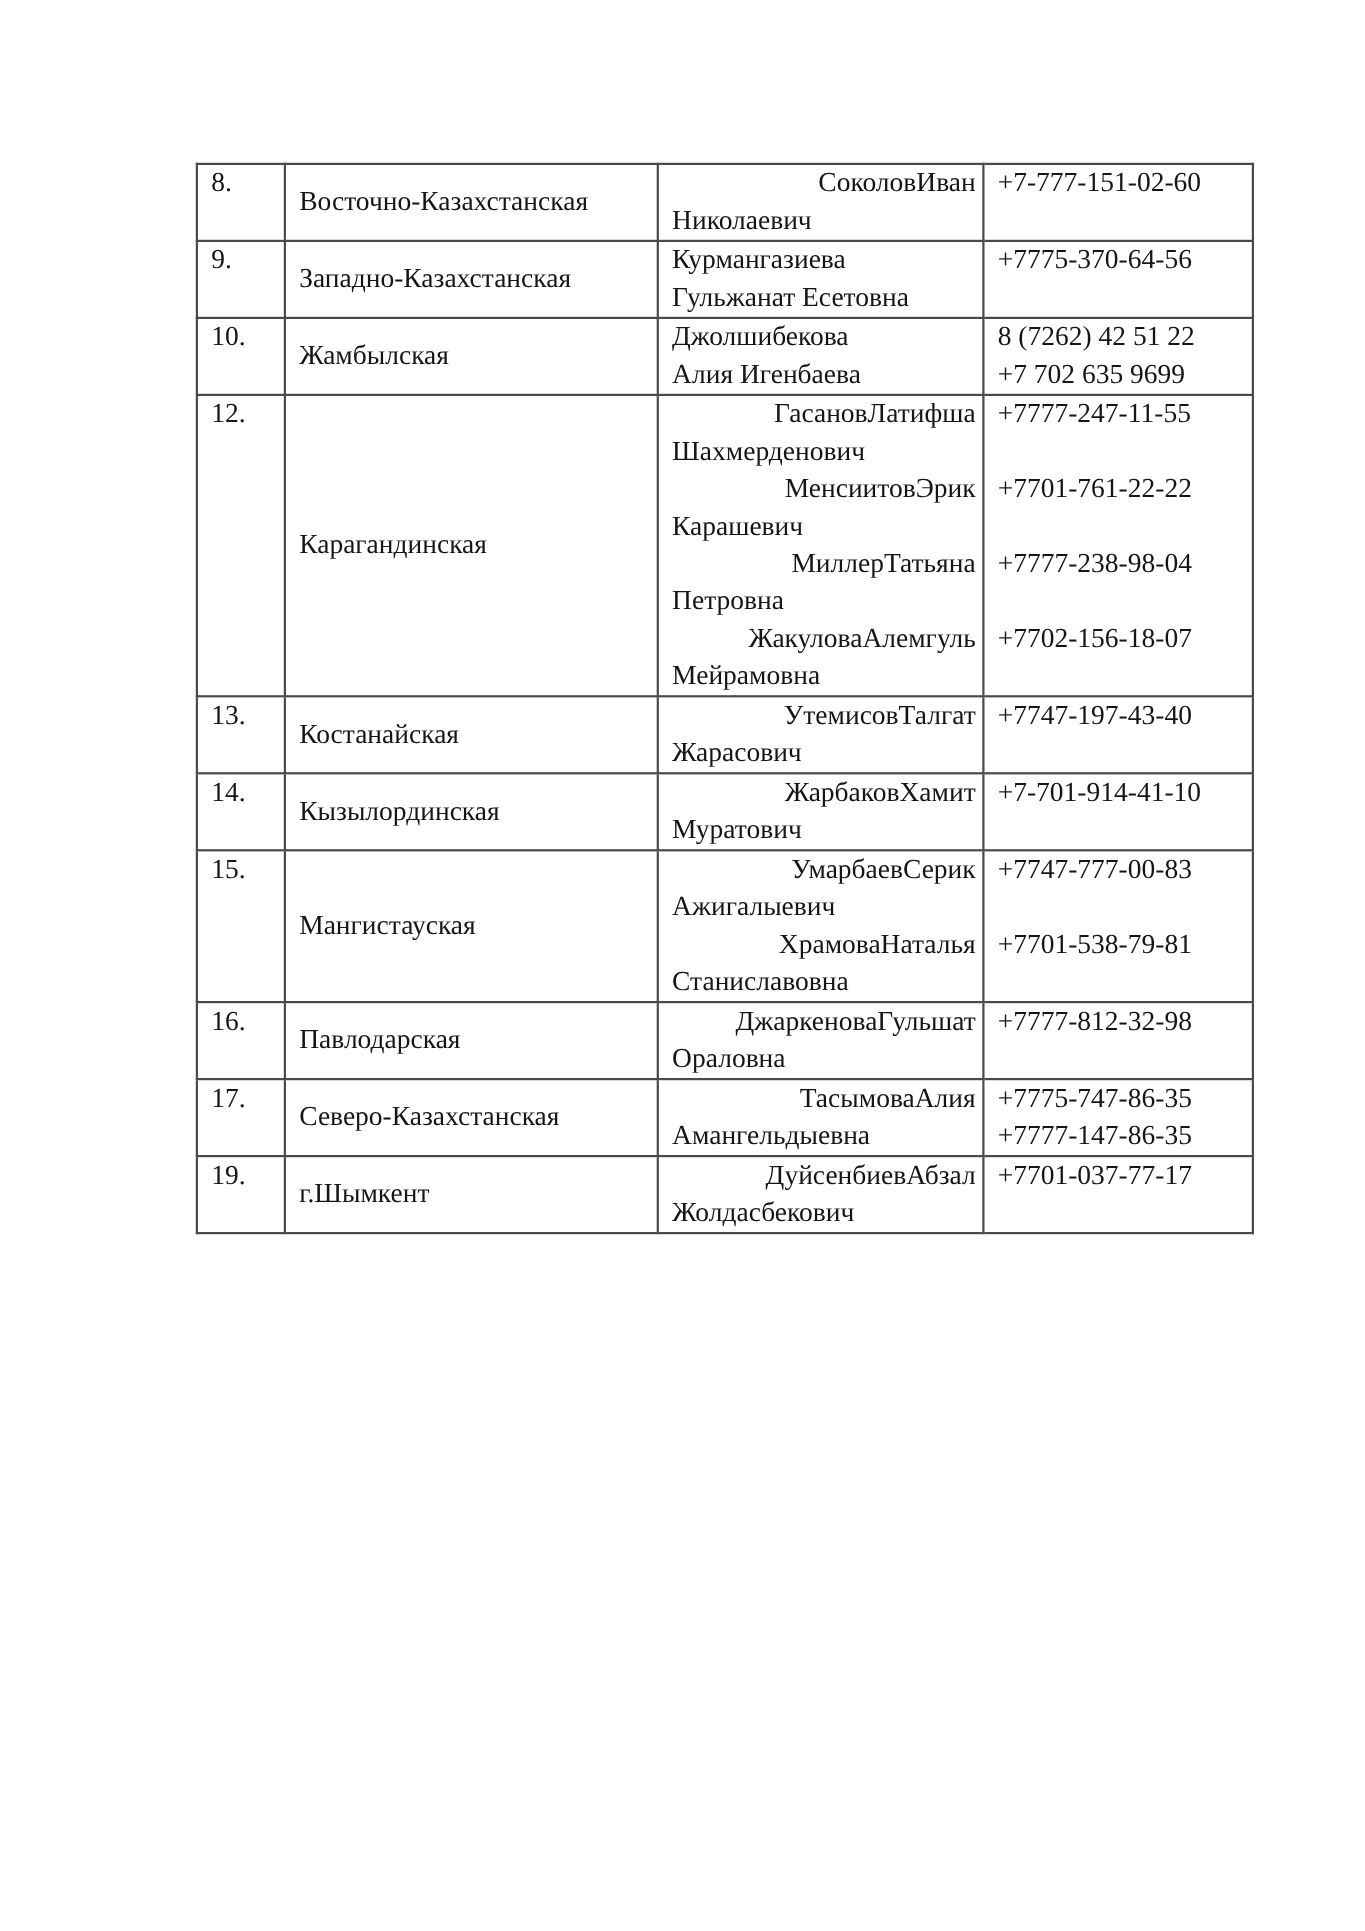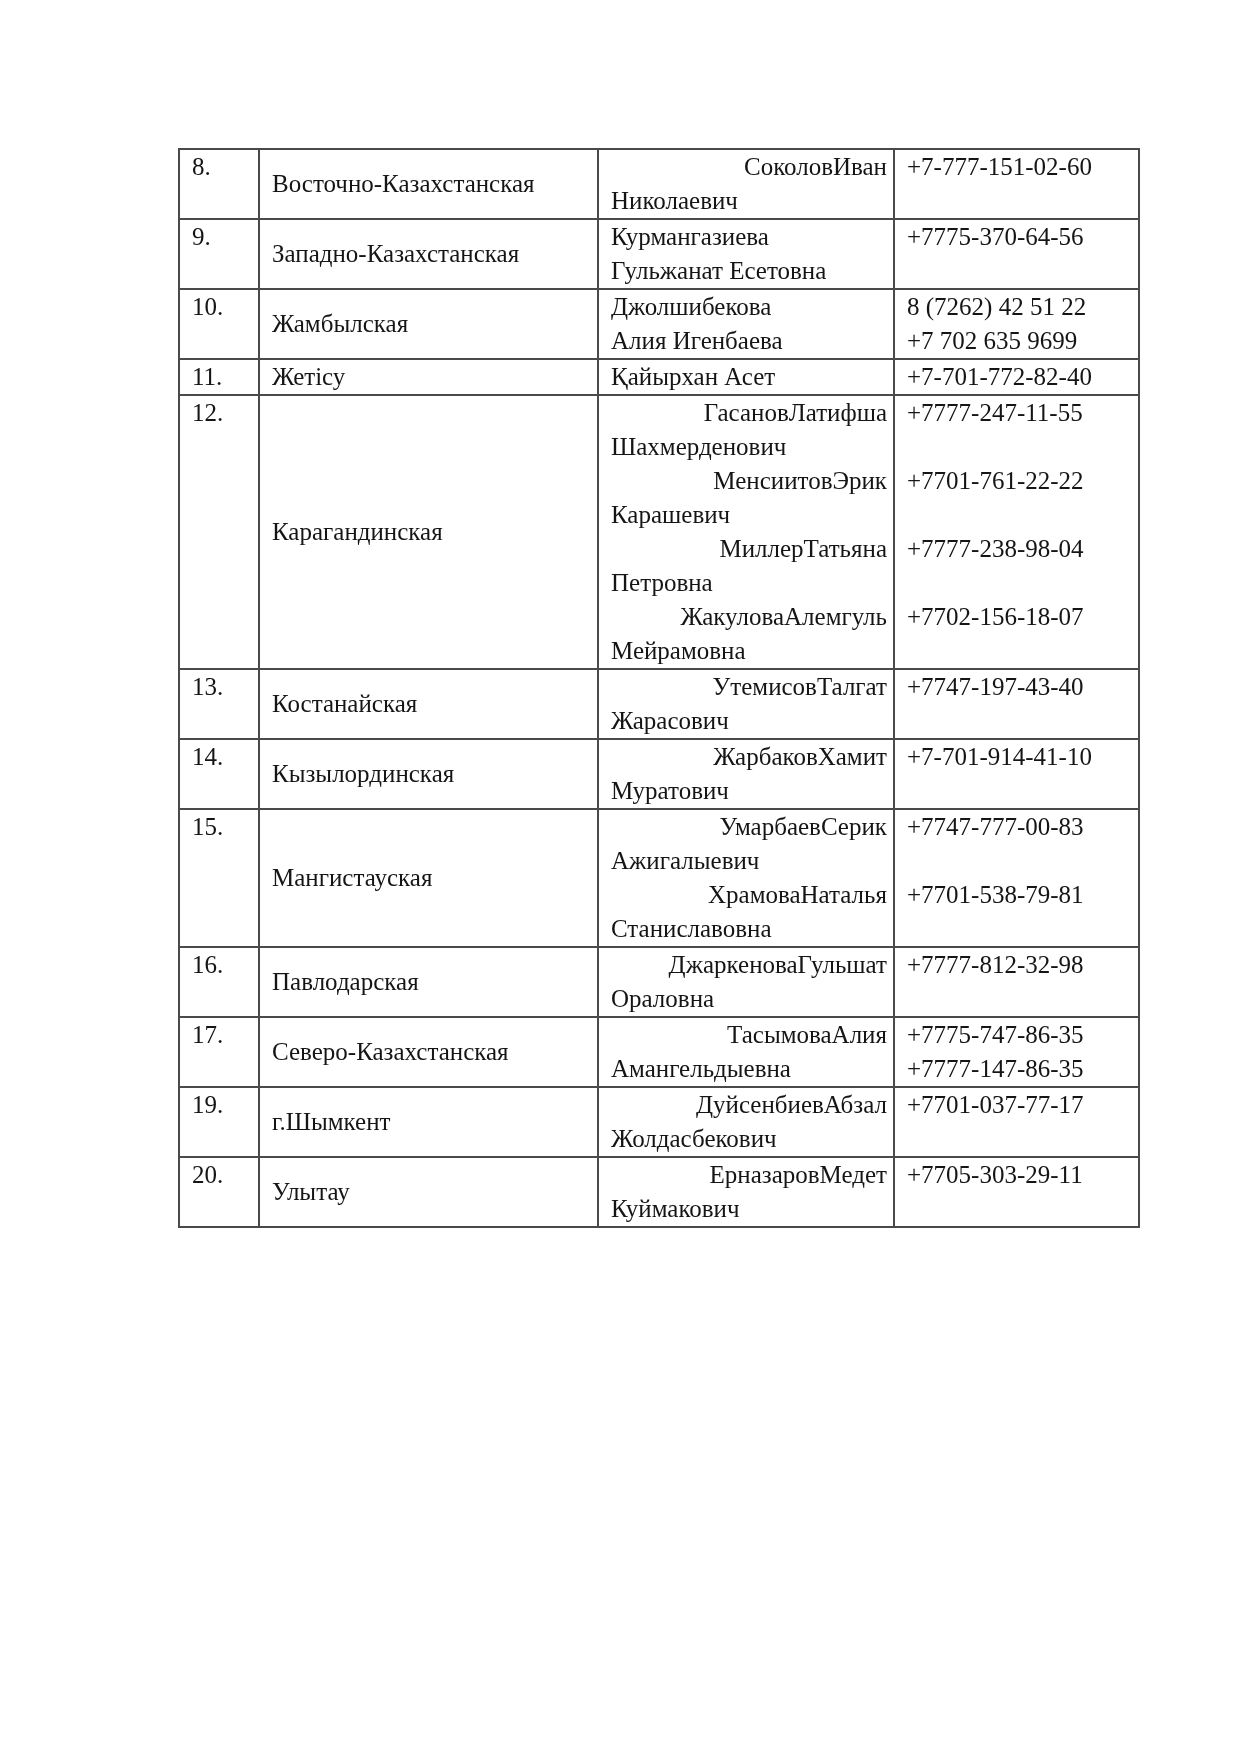--- a/index.html
+++ b/index.html
@@ -81,32 +81,20 @@
           <td class="c-name">
             <div class="line">Джолшибекова</div>
             <div class="line">Алия Игенбаева</div>
           </td>
           <td class="c-phone">
             <div class="line">8 (7262) 42 51 22</div>
             <div class="line">+7 702 635 9699</div>
           </td>
         </tr>
         <tr>
-          <td class="c-num">11.</td>
-          <td class="c-region">
-            <div class="region-name">Жетісу</div>
-          </td>
-          <td class="c-name">
-            <div class="line">Қайырхан Асет</div>
-          </td>
-          <td class="c-phone">
-            <div class="line">+7-701-772-82-40</div>
-          </td>
-        </tr>
-        <tr>
           <td class="c-num">12.</td>
           <td class="c-region">
             <div class="region-name">Карагандинская</div>
           </td>
           <td class="c-name">
             <div class="line spread">
               <span>Гасанов</span>
               <span>Латифша</span>
             </div>
             <div class="line">Шахмерденович</div>
@@ -231,33 +219,17 @@
           </td>
           <td class="c-name">
             <div class="line spread">
               <span>Дуйсенбиев</span>
               <span>Абзал</span>
             </div>
             <div class="line">Жолдасбекович</div>
           </td>
           <td class="c-phone">
             <div class="line">+7701-037-77-17</div>
-          </td>
-        </tr>
-        <tr>
-          <td class="c-num">20.</td>
-          <td class="c-region">
-            <div class="region-name">Улытау</div>
-          </td>
-          <td class="c-name">
-            <div class="line spread">
-              <span>Ерназаров</span>
-              <span>Медет</span>
-            </div>
-            <div class="line">Куймакович</div>
-          </td>
-          <td class="c-phone">
-            <div class="line">+7705-303-29-11</div>
           </td>
         </tr>
       </tbody>
   </table>
 </div>
 
 </body></html>

